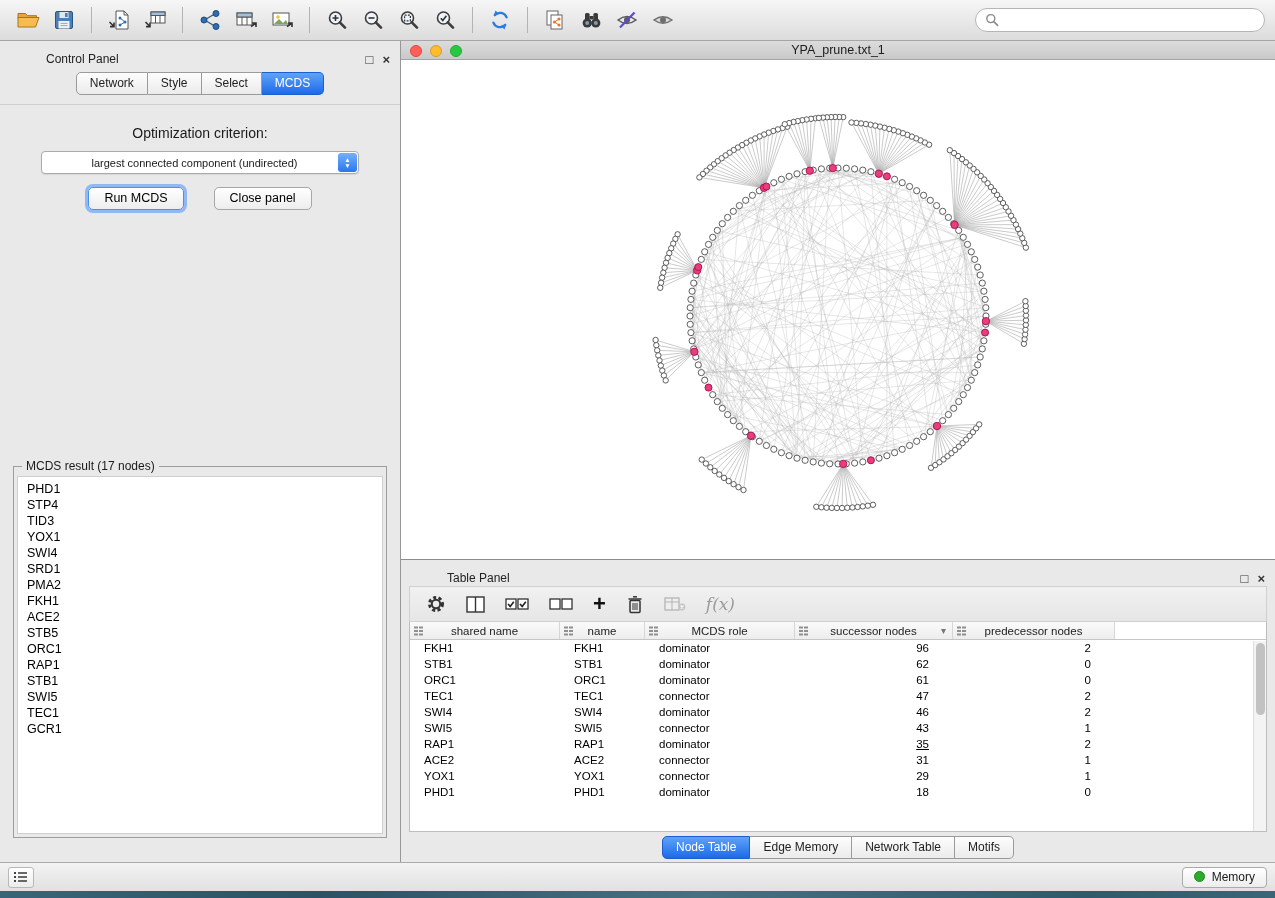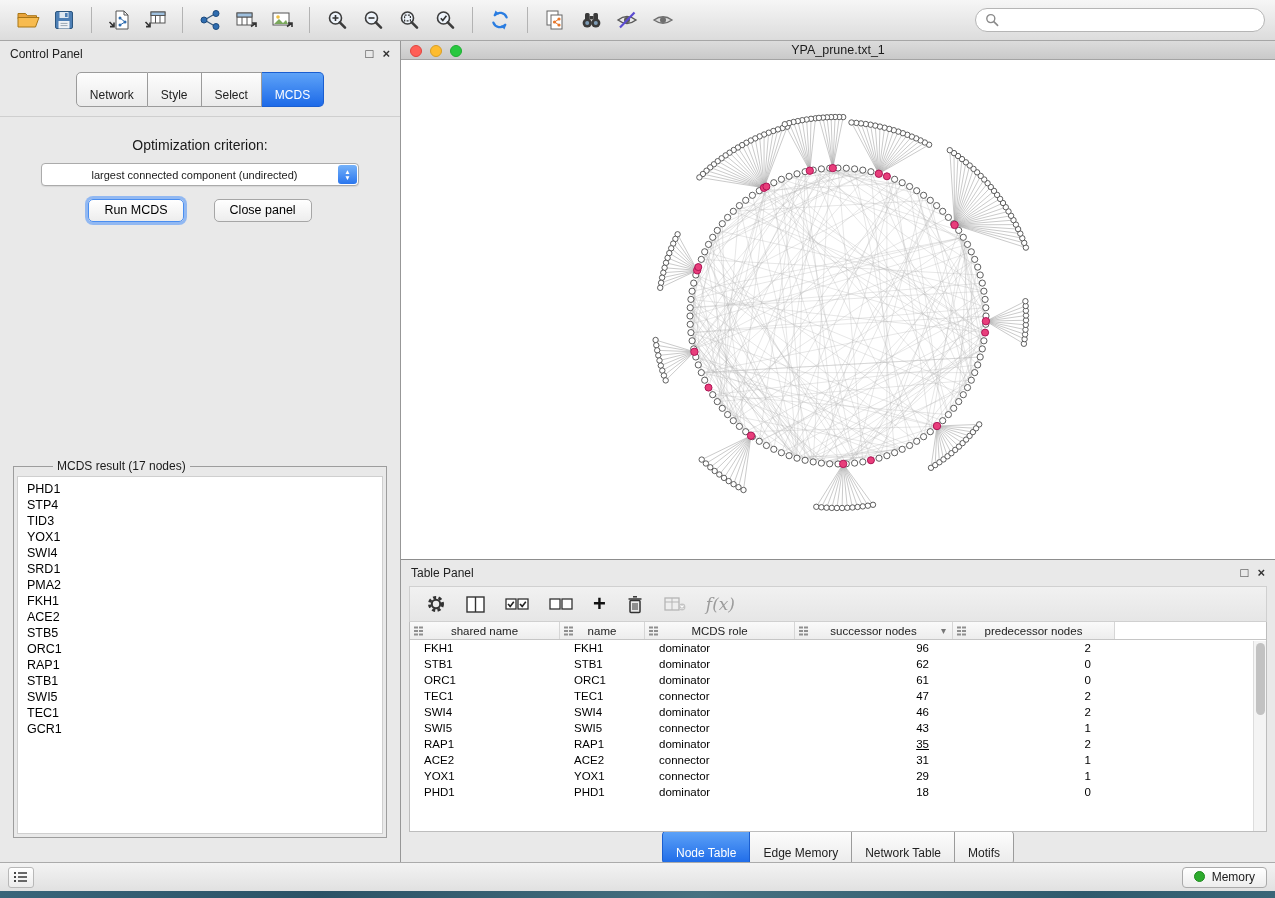--- a/index.html
+++ b/index.html
@@ -12,40 +12,40 @@
   .tb-btn { width: 36px; height: 32px; display: flex; align-items: center; justify-content: center; border-radius: 4px; cursor: default; }
   .tb-sep { width: 1px; height: 26px; background: #b3b3b3; margin: 0 9px; }
   .search { margin-left: auto; width: 290px; height: 24px; background: #fff; border: 1px solid #b5b5b5; border-radius: 12px; display: flex; align-items: center; padding: 0 9px; gap: 6px; }
   .search input { flex: 1; border: none; outline: none; background: transparent; font-family: "Liberation Sans", sans-serif; font-size: 12px; }
 
   
   .main { flex: 1; display: flex; min-height: 0; }
 
   
   .control-panel { width: 401px; flex: 0 0 401px; background: #e9e9e9; border-right: 1px solid #979797; display: flex; flex-direction: column; }
-  .panel-header { height: 25px; display: flex; align-items: center; padding: 0 10px; font-size: 12px; color: #222; }
+  .panel-header { height: 25px; display: flex; align-items: flex-end; padding: 0 10px; font-size: 12px; color: #222; margin-left: 36px; }
   .panel-header .win-btns { margin-left: auto; display: flex; gap: 9px; font-size: 13px; color: #333; }
   .win-glyph { cursor: default; line-height: 13px; }
   .tabs-strip { display: flex; justify-content: center; padding: 6px 0 9px; border-bottom: 1px solid #cfcfcf; }
   .seg { display: flex; }
-  .seg .tab { padding: 15px 13px 4px; font-size: 12px; color: #222; background: linear-gradient(#fdfdfd, #ebebeb); border: 1px solid #9b9b9b; border-left: none; cursor: default; }
+  .seg .tab { padding: 3px 13px 4px; font-size: 12px; color: #222; background: linear-gradient(#fdfdfd, #ebebeb); border: 1px solid #9b9b9b; border-left: none; cursor: default; }
   .seg .tab.first { border-left: 1px solid #9b9b9b; border-radius: 5px 0 0 5px; }
   .seg .tab.last { border-radius: 0 5px 5px 0; }
   .seg .tab.active { background: linear-gradient(#5ea3f8, #1d6ae8); color: #fff; border-color: #1a5ed0; }
   .cp-content { flex: 1; display: flex; flex-direction: column; align-items: center; padding-top: 20px; min-height: 0; }
   .opt-label { font-size: 14px; margin-bottom: 10px; }
   .mac-select { width: 318px; height: 23px; background: #fff; border: 1px solid #ababab; border-radius: 4px; display: flex; align-items: center; padding-left: 9px; box-shadow: 0 1px 1px rgba(0,0,0,0.08); }
   .mac-select .sel-text { flex: 1; font-size: 11px; text-align: center; }
   .sel-arrows { width: 19px; height: 19px; margin-right: 1px; border-radius: 3px; background: linear-gradient(#74b1f9, #2a76ee); color: #fff; display: flex; flex-direction: column; align-items: center; justify-content: center; font-size: 6.5px; line-height: 6px; }
   .btn-row { display: flex; gap: 30px; margin-top: 13px; }
   .btn { padding: 3px 15px 4px; font-size: 12.5px; background: linear-gradient(#ffffff, #ededed); border: 1px solid #a6a6a6; border-radius: 5px; cursor: default; }
   .btn.focused { box-shadow: 0 0 0 3px rgba(72, 143, 250, 0.55); border-color: #4a8ef0; }
   .cp-spacer { flex: 1; }
   .result-box { width: 374px; height: 372px; margin: 0 auto 24px; border: 1px solid #9d9d9d; position: relative; padding: 9px 3px 3px; background: #e9e9e9; }
-  .result-legend { position: absolute; top: -8px; left: 8px; background: #e9e9e9; padding: 0 4px; font-size: 12px; color: #1a1a1a; margin-left: 31px; }
+  .result-legend { position: absolute; top: -8px; left: 8px; background: #e9e9e9; padding: 0 4px; font-size: 12px; color: #1a1a1a; }
   .result-list { width: 100%; height: 100%; background: #fff; border: 1px solid #cfcfcf; overflow: hidden; padding: 4px 0 0 9px; }
   .mcds-item { font-size: 12.5px; line-height: 16px; color: #000; }
 
   
   .right-col { flex: 1; display: flex; flex-direction: column; min-width: 0; }
 
   
   .network-window { height: 519px; flex: 0 0 519px; display: flex; flex-direction: column; border-bottom: 1px solid #8d8d8d; }
   .net-titlebar { height: 19px; flex: 0 0 19px; background: linear-gradient(#dcdcdc, #c9c9c9); border-bottom: 1px solid #a3a3a3; position: relative; display: flex; align-items: center; justify-content: center; font-size: 12.5px; color: #1c1c1c; }
   .traffic { position: absolute; left: 9px; top: 4px; display: flex; gap: 8px; }

